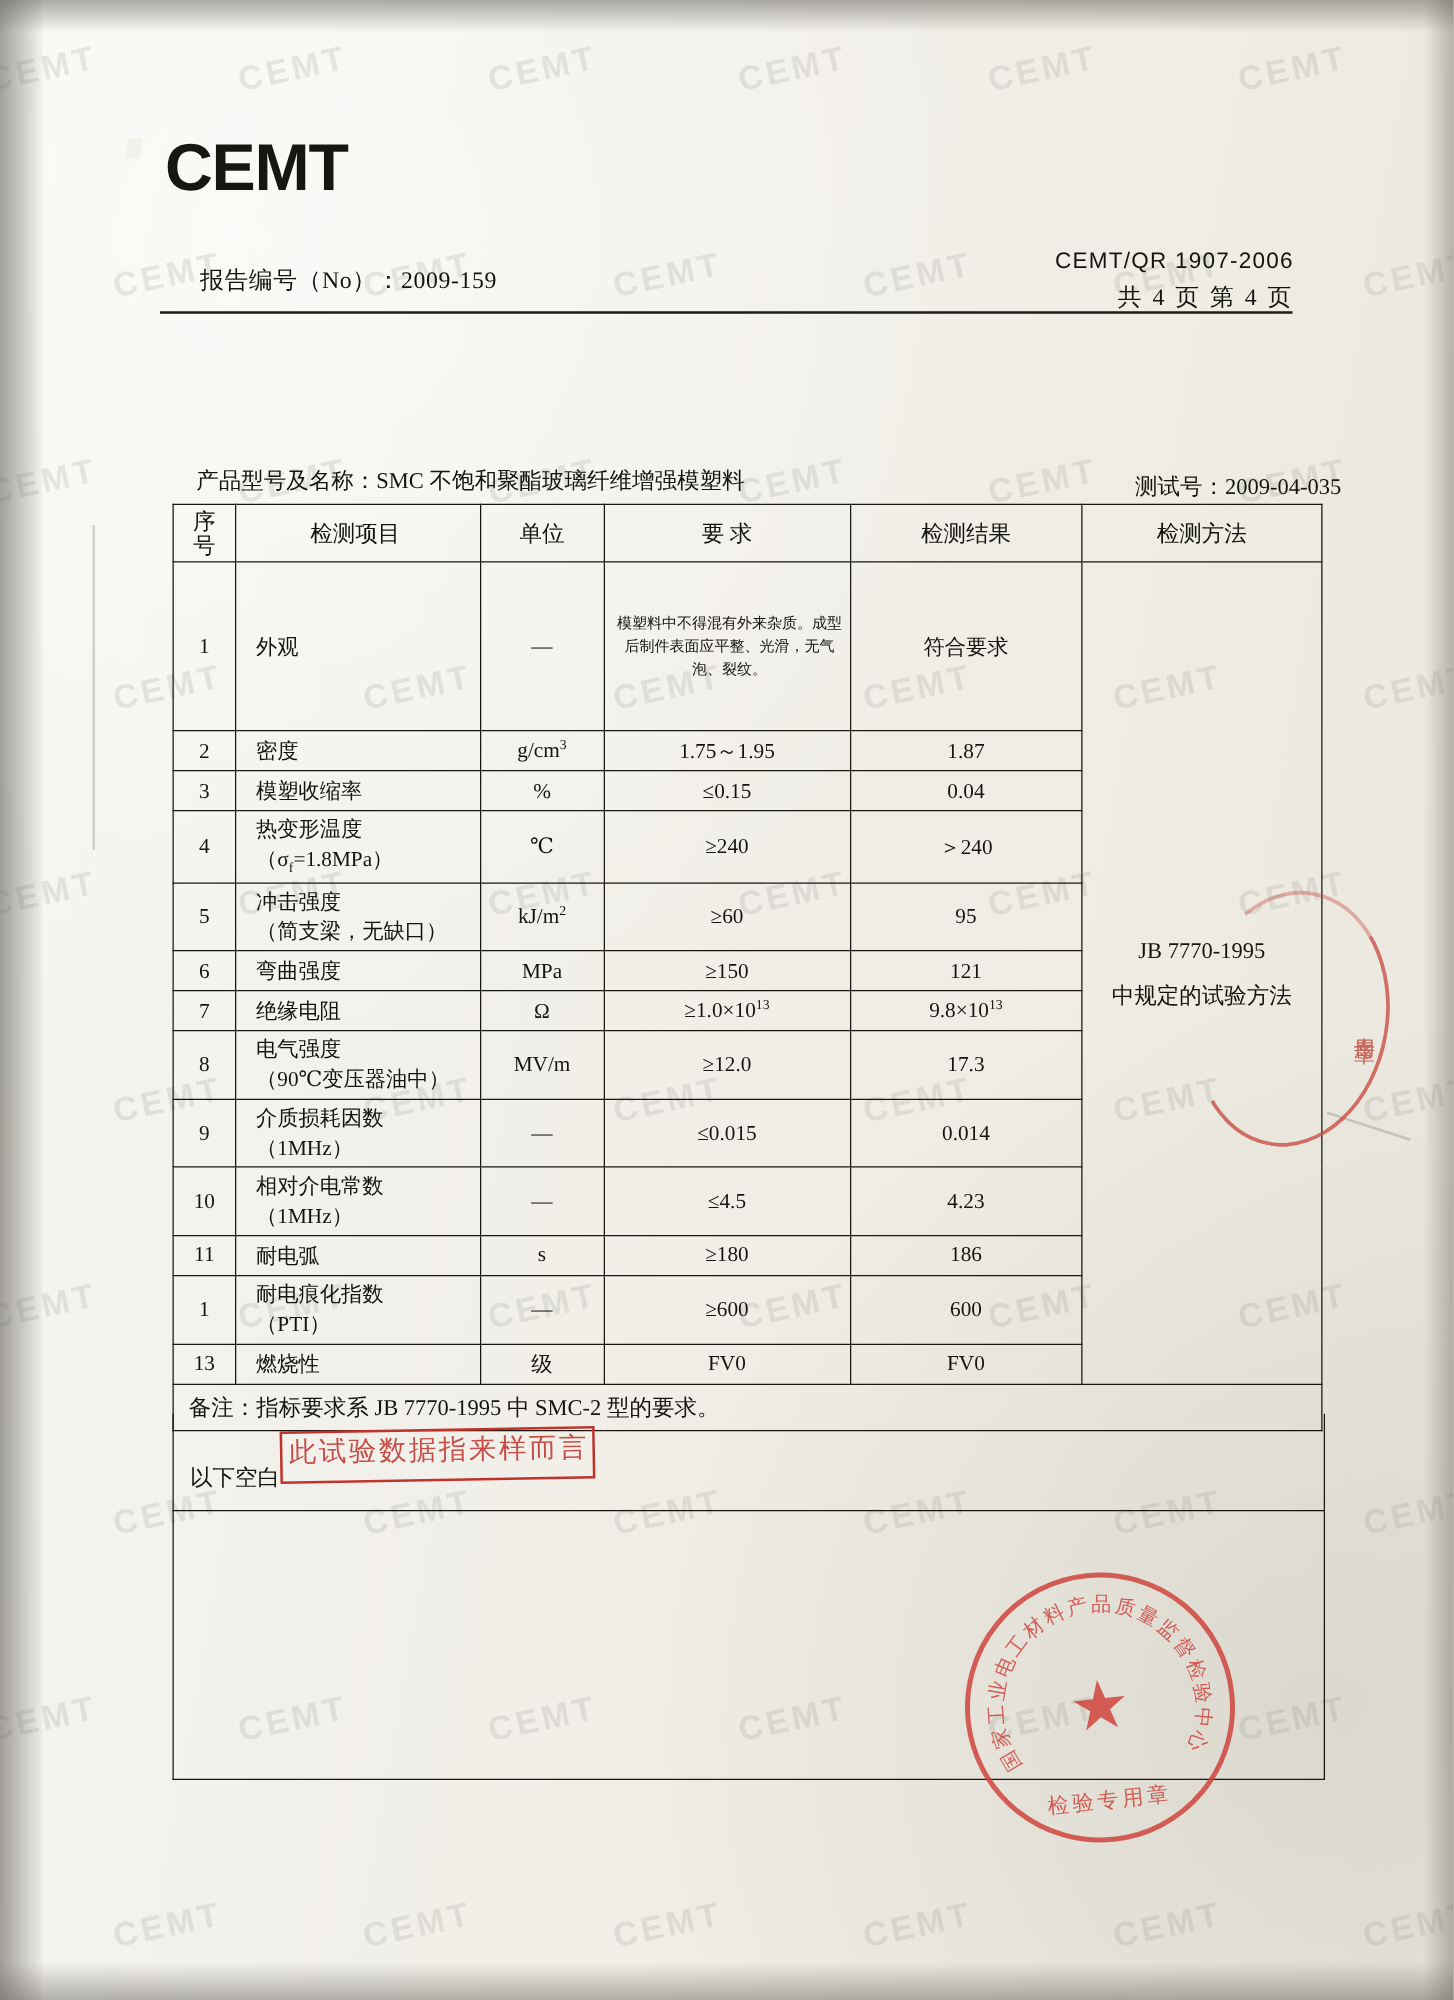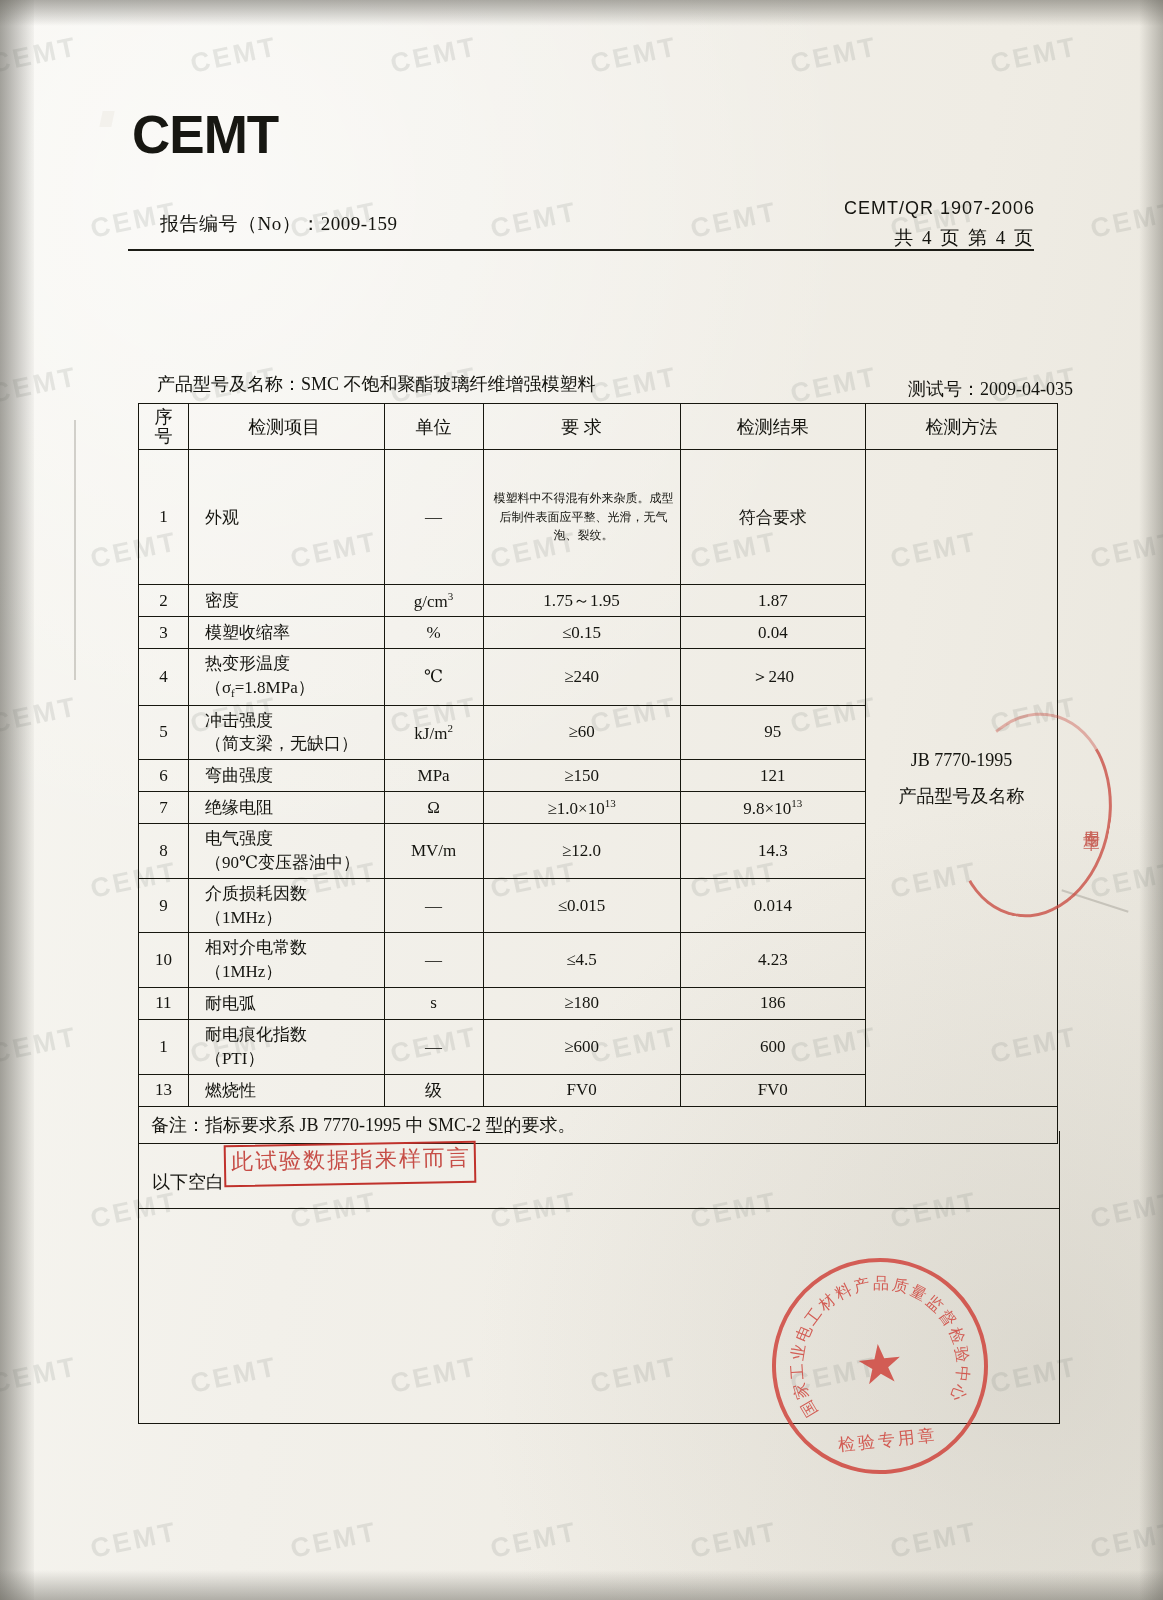--- a/index.html
+++ b/index.html
@@ -434,21 +434,21 @@
       </thead>
       <tbody id="tbody">
           <tr>
             <td class="col-no">1</td>
             <td class="col-item">外观</td>
             <td class="col-unit">—</td>
             <td class="col-req req-cell" style="height: 128px;">模塑料中不得混有外来杂质。成型后制件表面应平整、光滑，无气泡、裂纹。</td>
             <td class="col-res">符合要求</td>
             <td class="col-method method-cell" rowspan="13">
               <div>JB 7770-1995</div>
-              <div>产品型号及名称</div>
+              <div>中规定的试验方法</div>
             </td>
           </tr>
           <tr style="height: 32px;">
             <td class="col-no">2</td>
             <td class="col-item">密度</td>
             <td class="col-unit">g/cm<sup>3</sup></td>
             <td class="col-req">1.75～1.95</td>
             <td class="col-res">1.87</td>
           </tr>
           <tr style="height: 32px;">
@@ -499,21 +499,21 @@
           <tr style="height: 44px;">
             <td class="col-no">8</td>
             <td class="col-item">
               <div class="item-2line">
                 <div>电气强度</div>
                 <div>（90℃变压器油中）</div>
               </div>
             </td>
             <td class="col-unit">MV/m</td>
             <td class="col-req">≥12.0</td>
-            <td class="col-res">14.3</td>
+            <td class="col-res">17.3</td>
           </tr>
           <tr style="height: 44px;">
             <td class="col-no">9</td>
             <td class="col-item">
               <div class="item-2line">
                 <div>介质损耗因数</div>
                 <div>（1MHz）</div>
               </div>
             </td>
             <td class="col-unit">—</td>

